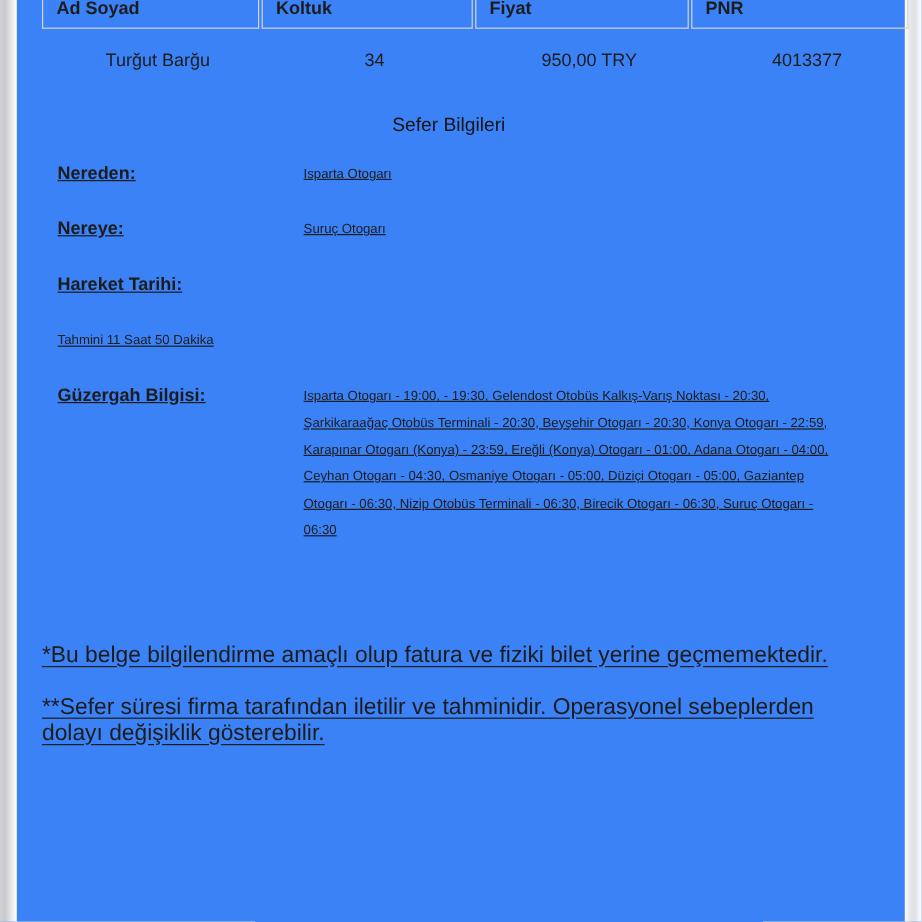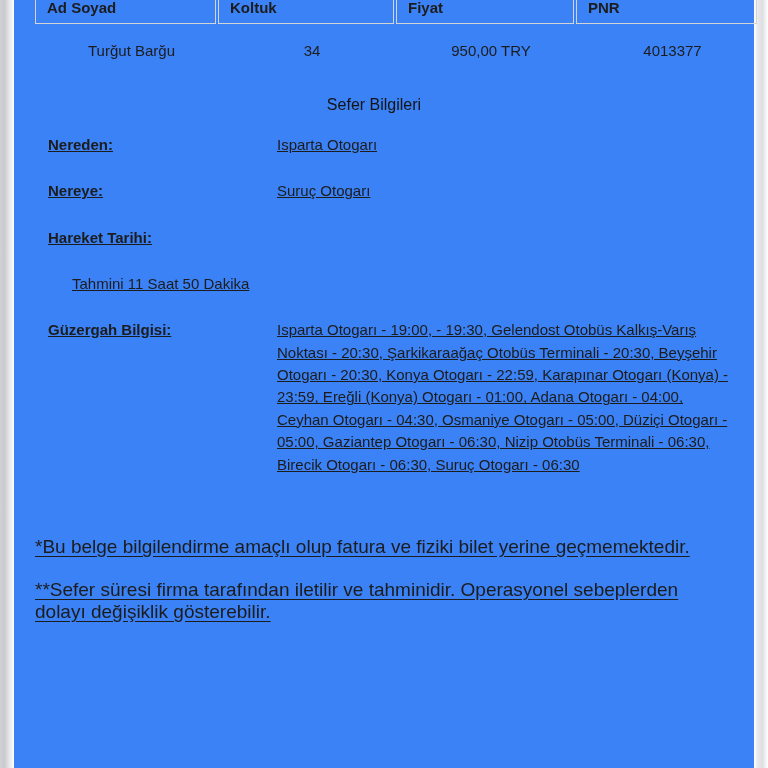--- a/index.html
+++ b/index.html
@@ -96,23 +96,22 @@
     text-decoration: underline;
   }
   .info-label {
     flex: 0 0 205px;
     font-weight: bold;
     font-size: 15px;
     line-height: 22px;
   }
   .info-value {
     flex: 0 0 455px;
-    font-size: 15px;
+    font-size: 11px;
     line-height: 22.4px;
-    margin-left: 24px;
   }
 
   
   .notes {
     position: absolute;
     left: 35px;
     top: 536px;
     width: 676px;
   }
   .note {

